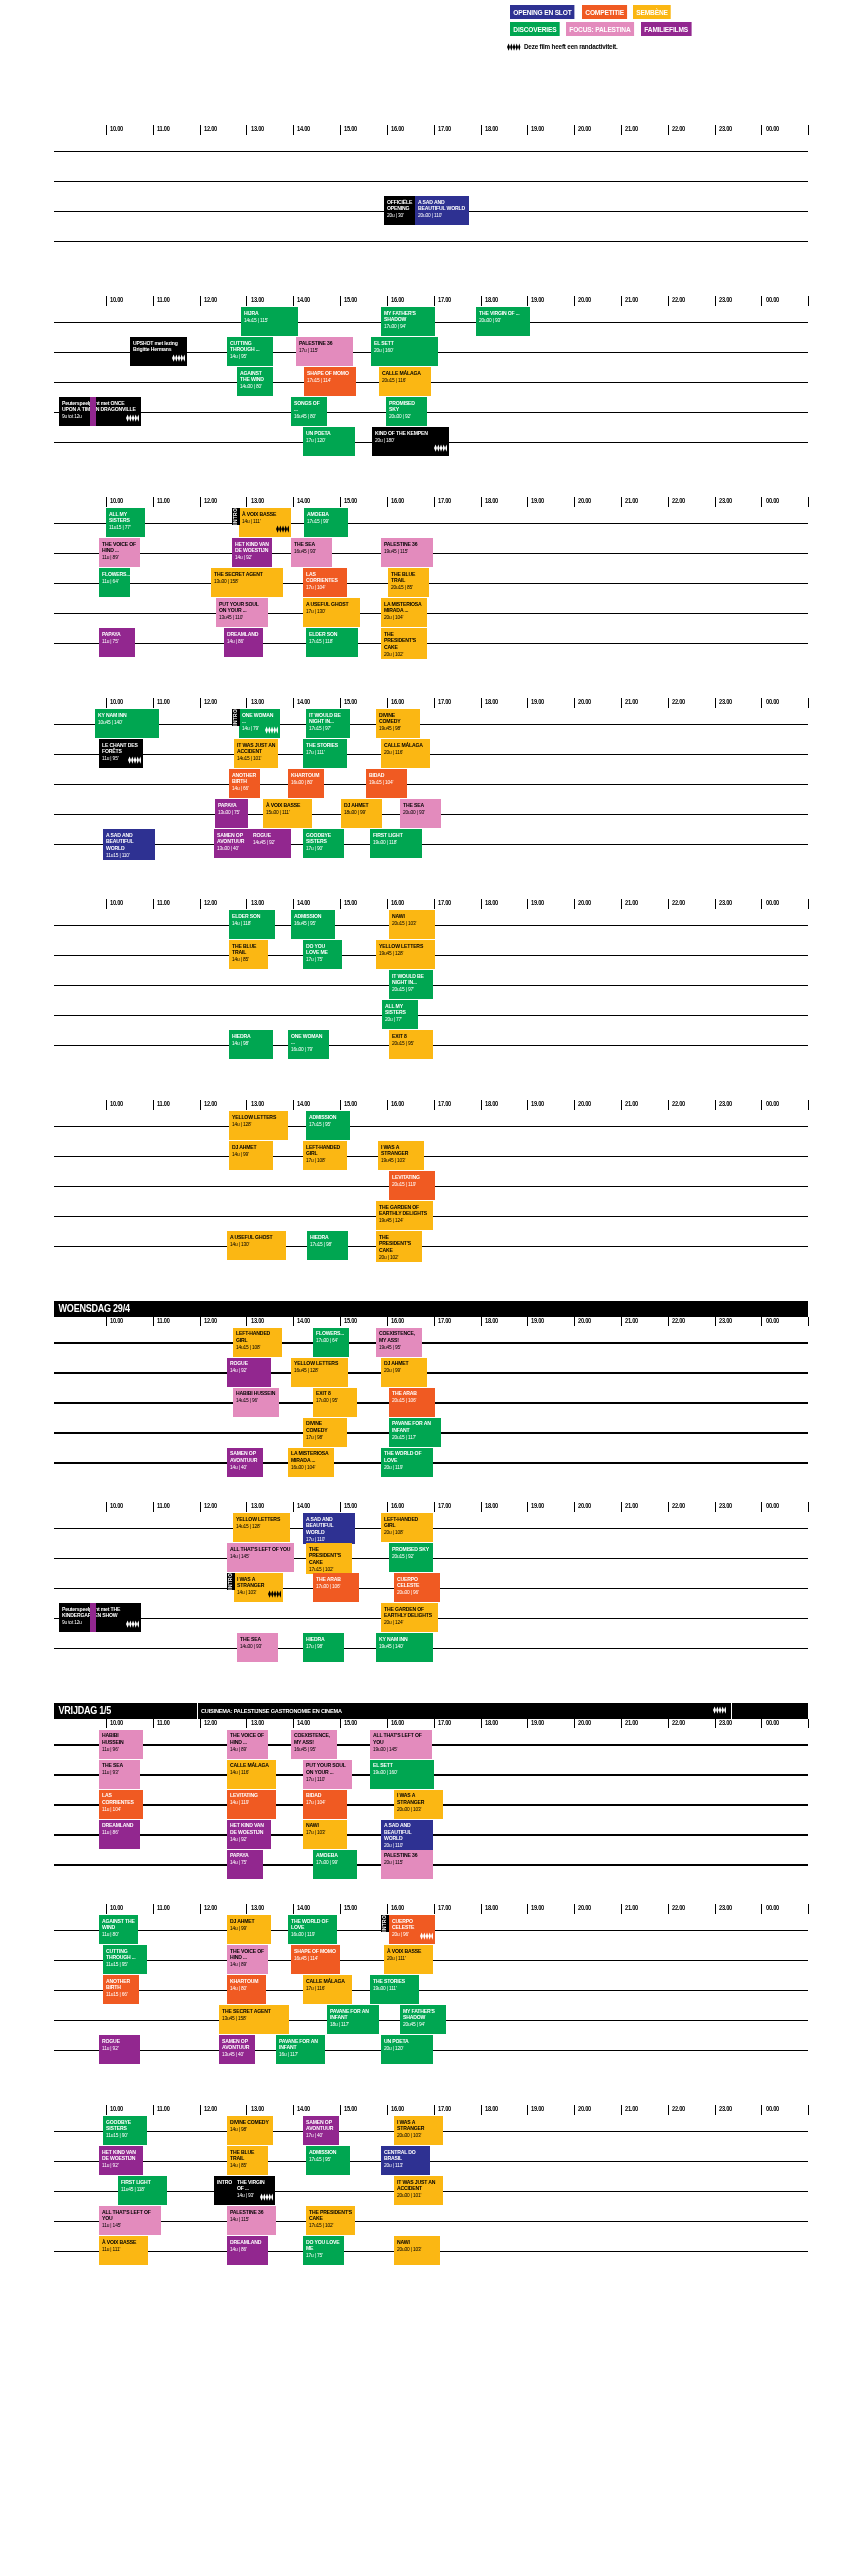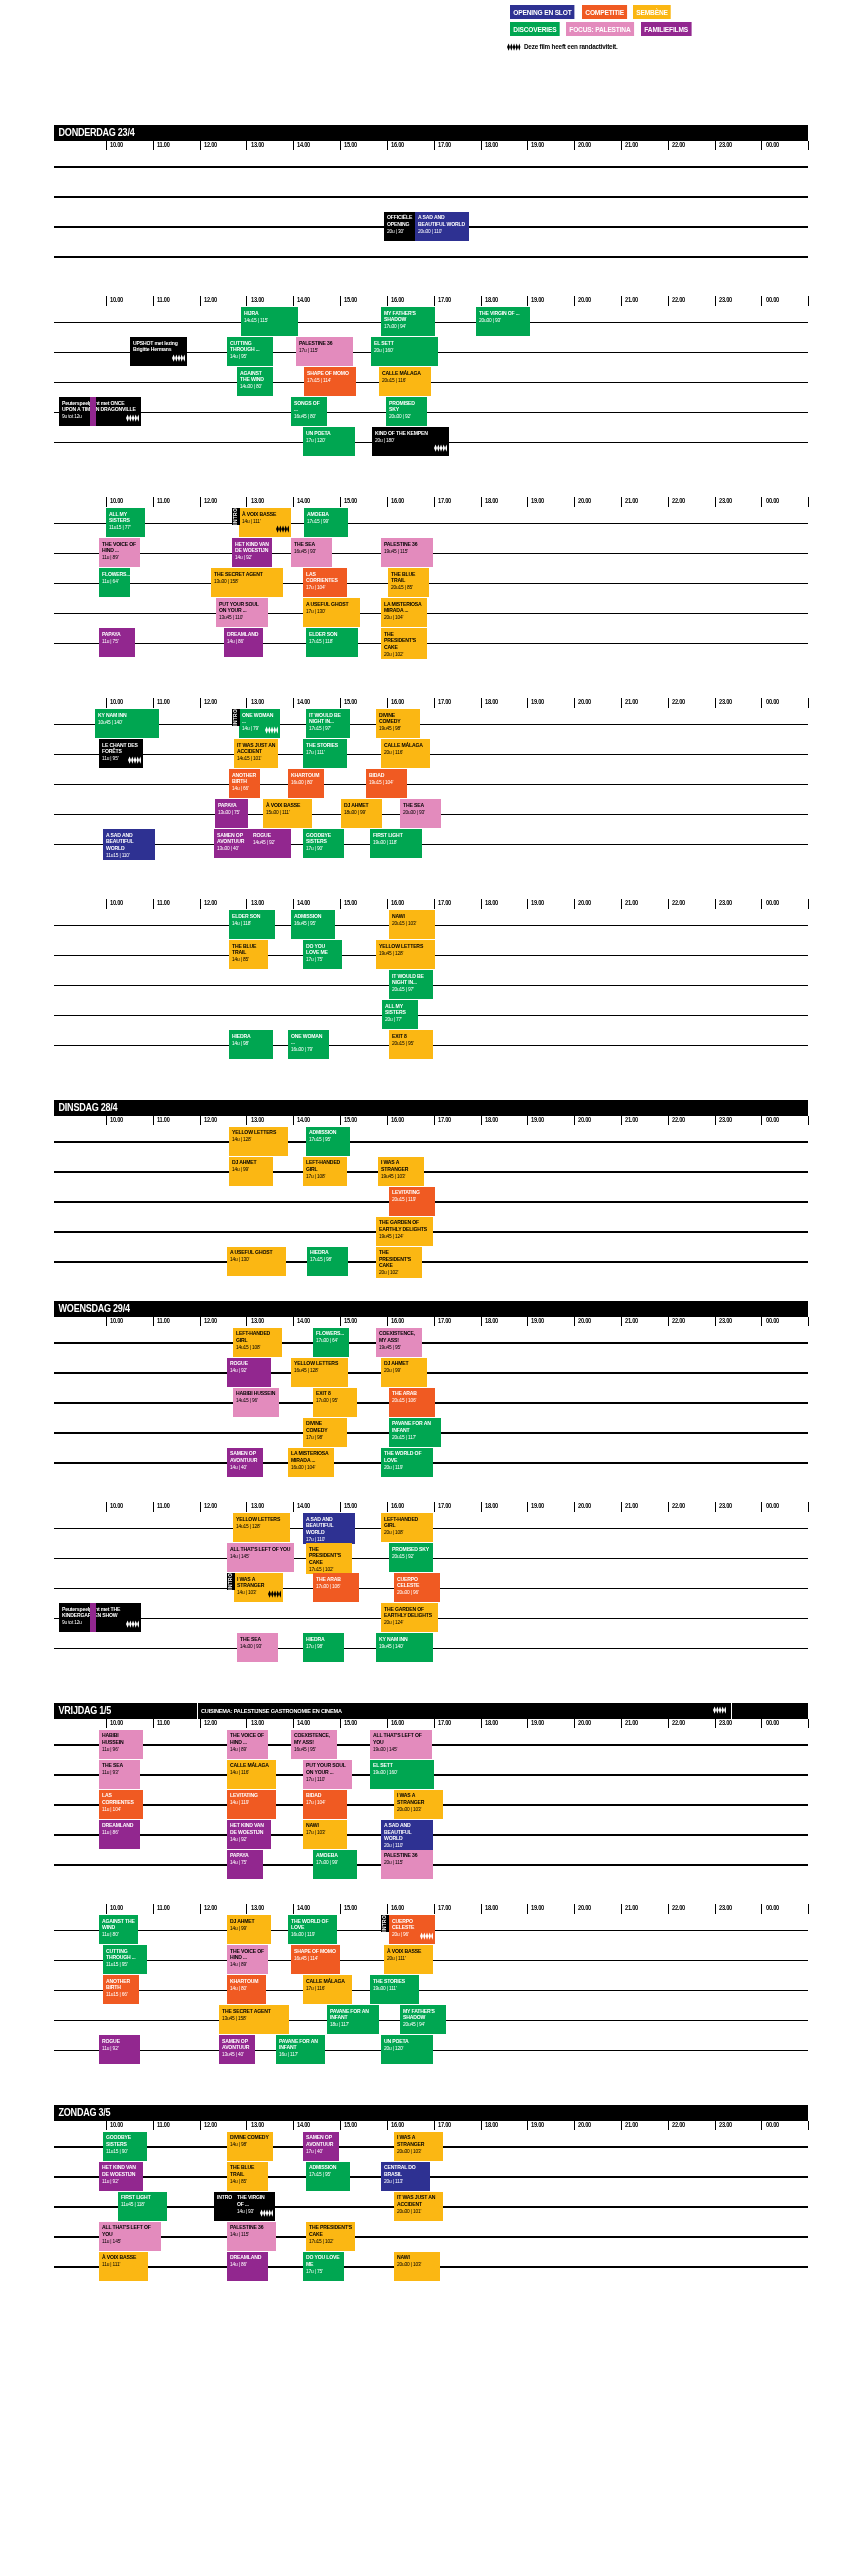--- a/index.html
+++ b/index.html
@@ -95,23 +95,20 @@
         <div class="legend-chip" style="background:#92278f">FAMILIEFILMS</div>
       </div>
       <div class="legend-note">
         <svg class="star" viewBox="0 0 40 22" width="15.5" height="9.3" aria-hidden="true">
           <path fill="#000" d="M0 11 L5 0 L9 11 L13 0 L17 11 L21 0 L25 11 L29 0 L33 11 L37 0 L40 11 L37 22 L33 11 L29 22 L25 11 L21 22 L17 11 L13 22 L9 11 L5 22 Z"></path>
         </svg>
         <span class="legend-note-txt">Deze film heeft een randactiviteit.</span>
       </div>
     </div>
     <div class="day" style="top: 125px;">
-      <div class="day-header">
-        <span class="day-title">DONDERDAG 23/4</span>
-      </div>
       <div class="axis">
         <span class="tickbar" style="left:0px"></span>
         <span class="tick" style="left:4.1px">10.00</span>
         <span class="tickbar" style="left:47px"></span>
         <span class="tick" style="left:51px">11.00</span>
         <span class="tickbar" style="left:94px"></span>
         <span class="tick" style="left:98px">12.00</span>
         <span class="tickbar" style="left:140px"></span>
         <span class="tick" style="left:145px">13.00</span>
         <span class="tickbar" style="left:187px"></span>
@@ -643,23 +640,20 @@
             <span class="m">16u30 | 79'</span>
           </div>
           <div class="ev dark" style="left:335px;width:44px;background:#fbb713">
             <span class="t">EXIT 8</span>
             <span class="m">20u15 | 95'</span>
           </div>
         </div>
       </div>
     </div>
     <div class="day" style="top: 1100px;">
-      <div class="day-header">
-        <span class="day-title">DINSDAG 28/4</span>
-      </div>
       <div class="axis">
         <span class="tickbar" style="left:0px"></span>
         <span class="tick" style="left:4.1px">10.00</span>
         <span class="tickbar" style="left:47px"></span>
         <span class="tick" style="left:51px">11.00</span>
         <span class="tickbar" style="left:94px"></span>
         <span class="tick" style="left:98px">12.00</span>
         <span class="tickbar" style="left:140px"></span>
         <span class="tick" style="left:145px">13.00</span>
         <span class="tickbar" style="left:187px"></span>
@@ -1238,23 +1232,20 @@
             <span class="m">16u | 117'</span>
           </div>
           <div class="ev light" style="left:327px;width:52px;background:#00a651">
             <span class="t">UN POETA</span>
             <span class="m">20u | 120'</span>
           </div>
         </div>
       </div>
     </div>
     <div class="day" style="top: 2105px;">
-      <div class="day-header">
-        <span class="day-title">ZONDAG 3/5</span>
-      </div>
       <div class="axis">
         <span class="tickbar" style="left:0px"></span>
         <span class="tick" style="left:4.1px">10.00</span>
         <span class="tickbar" style="left:47px"></span>
         <span class="tick" style="left:51px">11.00</span>
         <span class="tickbar" style="left:94px"></span>
         <span class="tick" style="left:98px">12.00</span>
         <span class="tickbar" style="left:140px"></span>
         <span class="tick" style="left:145px">13.00</span>
         <span class="tickbar" style="left:187px"></span>

